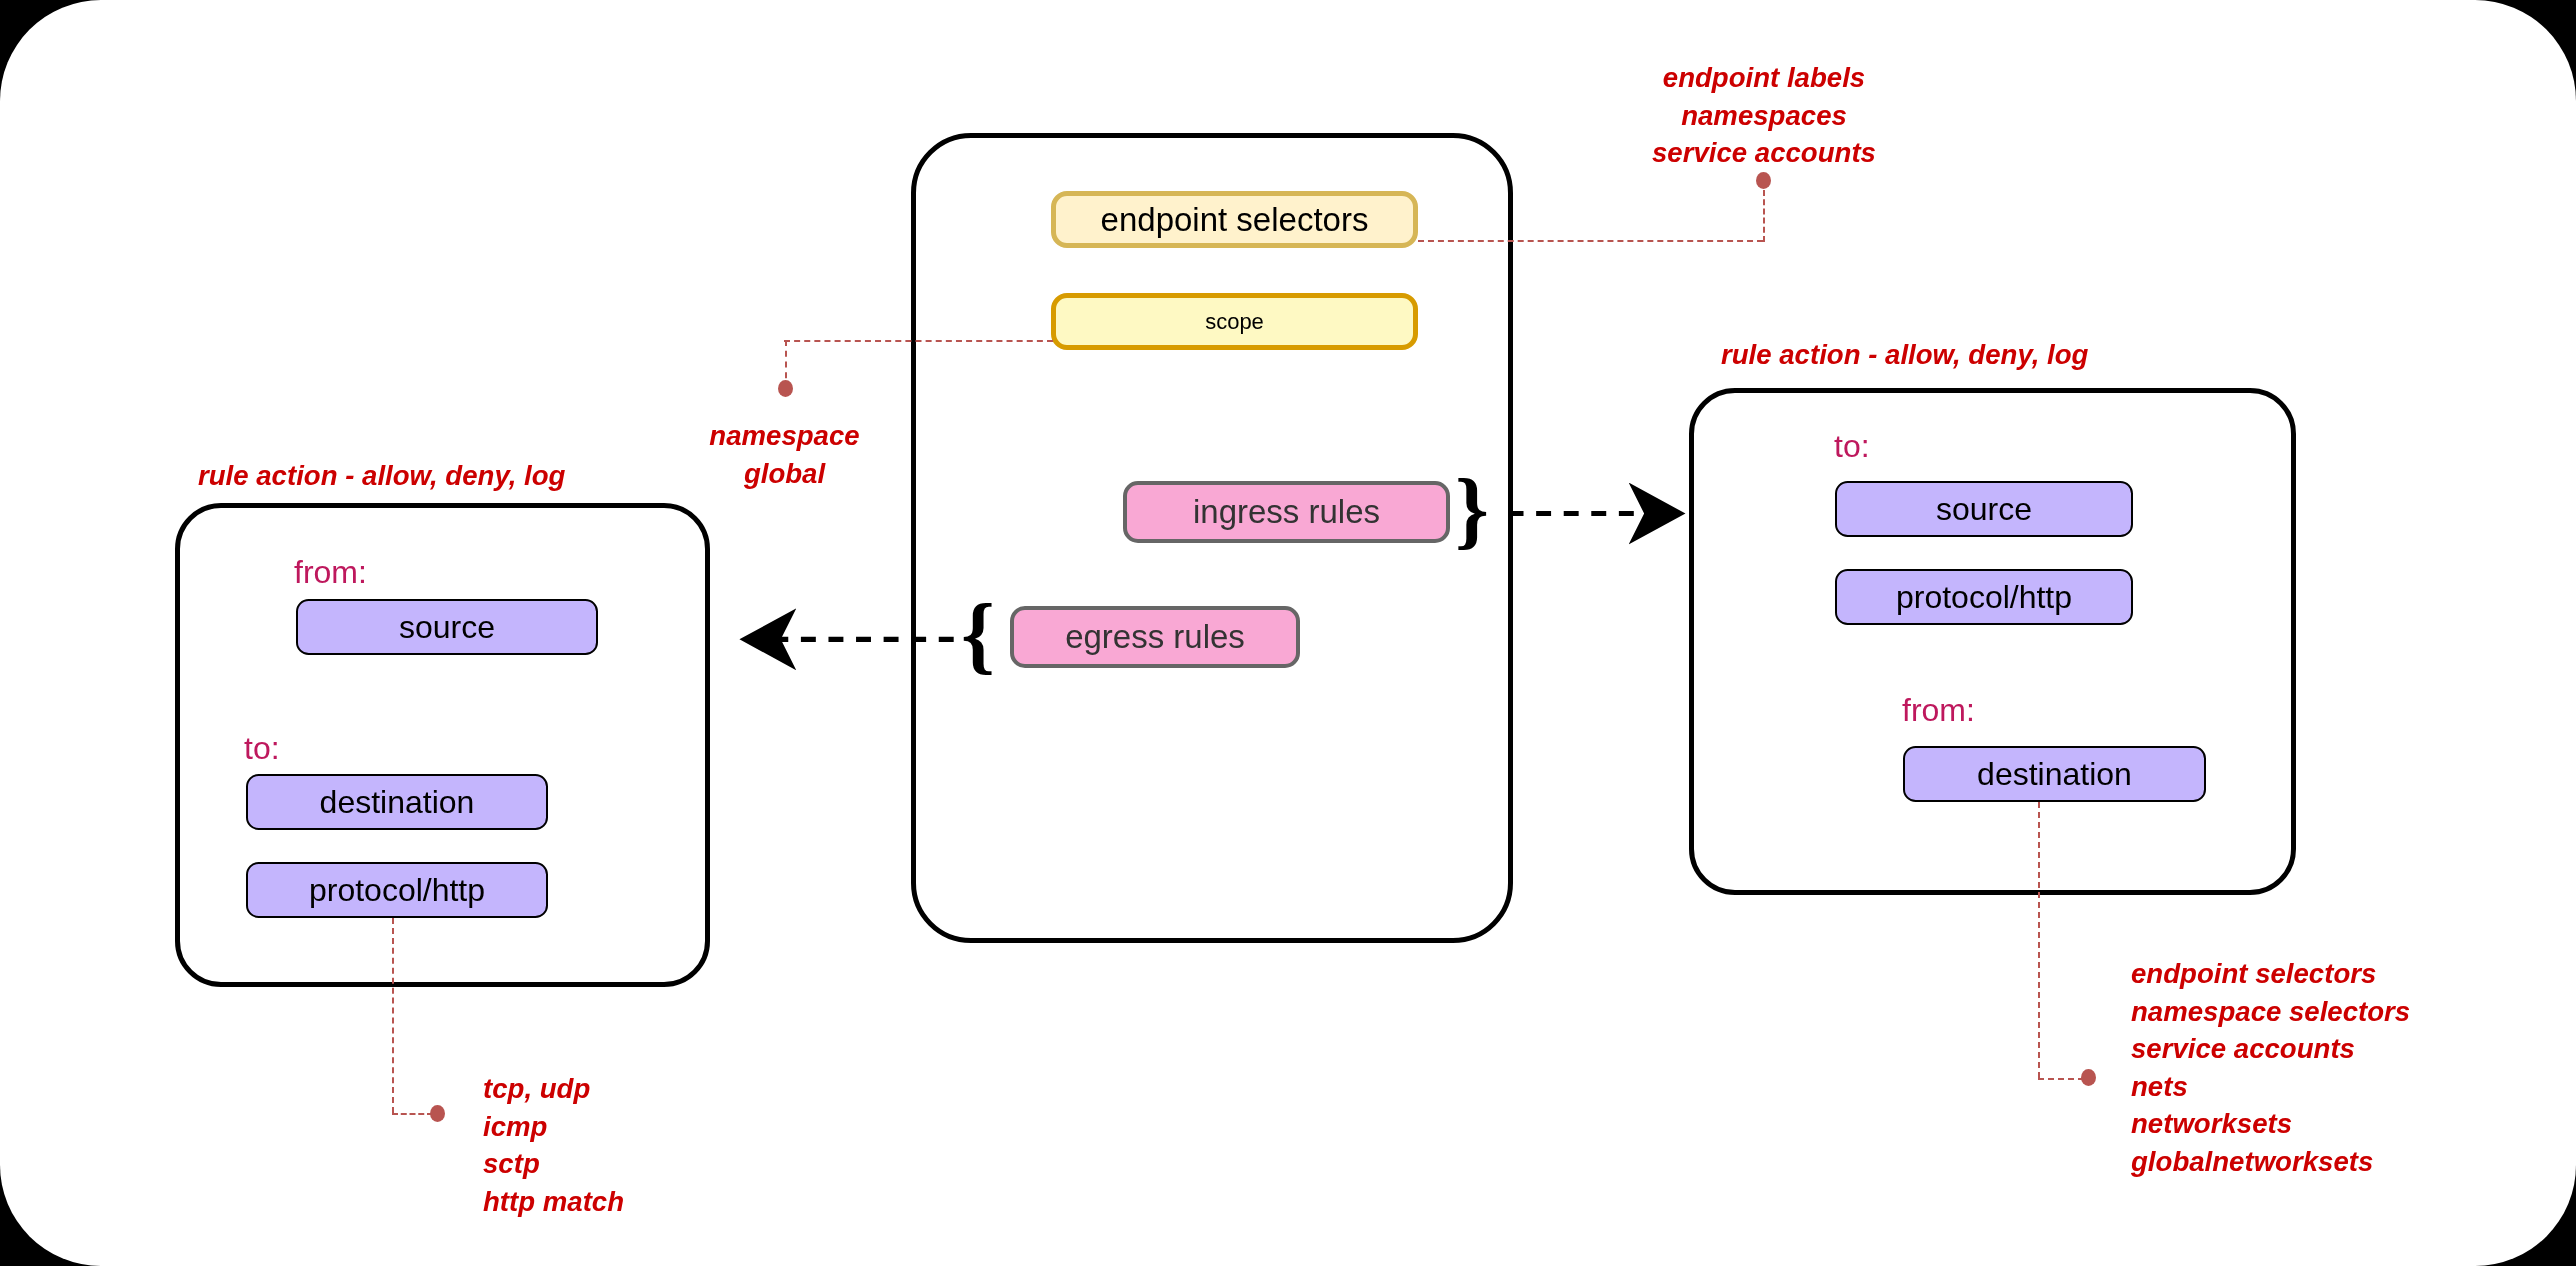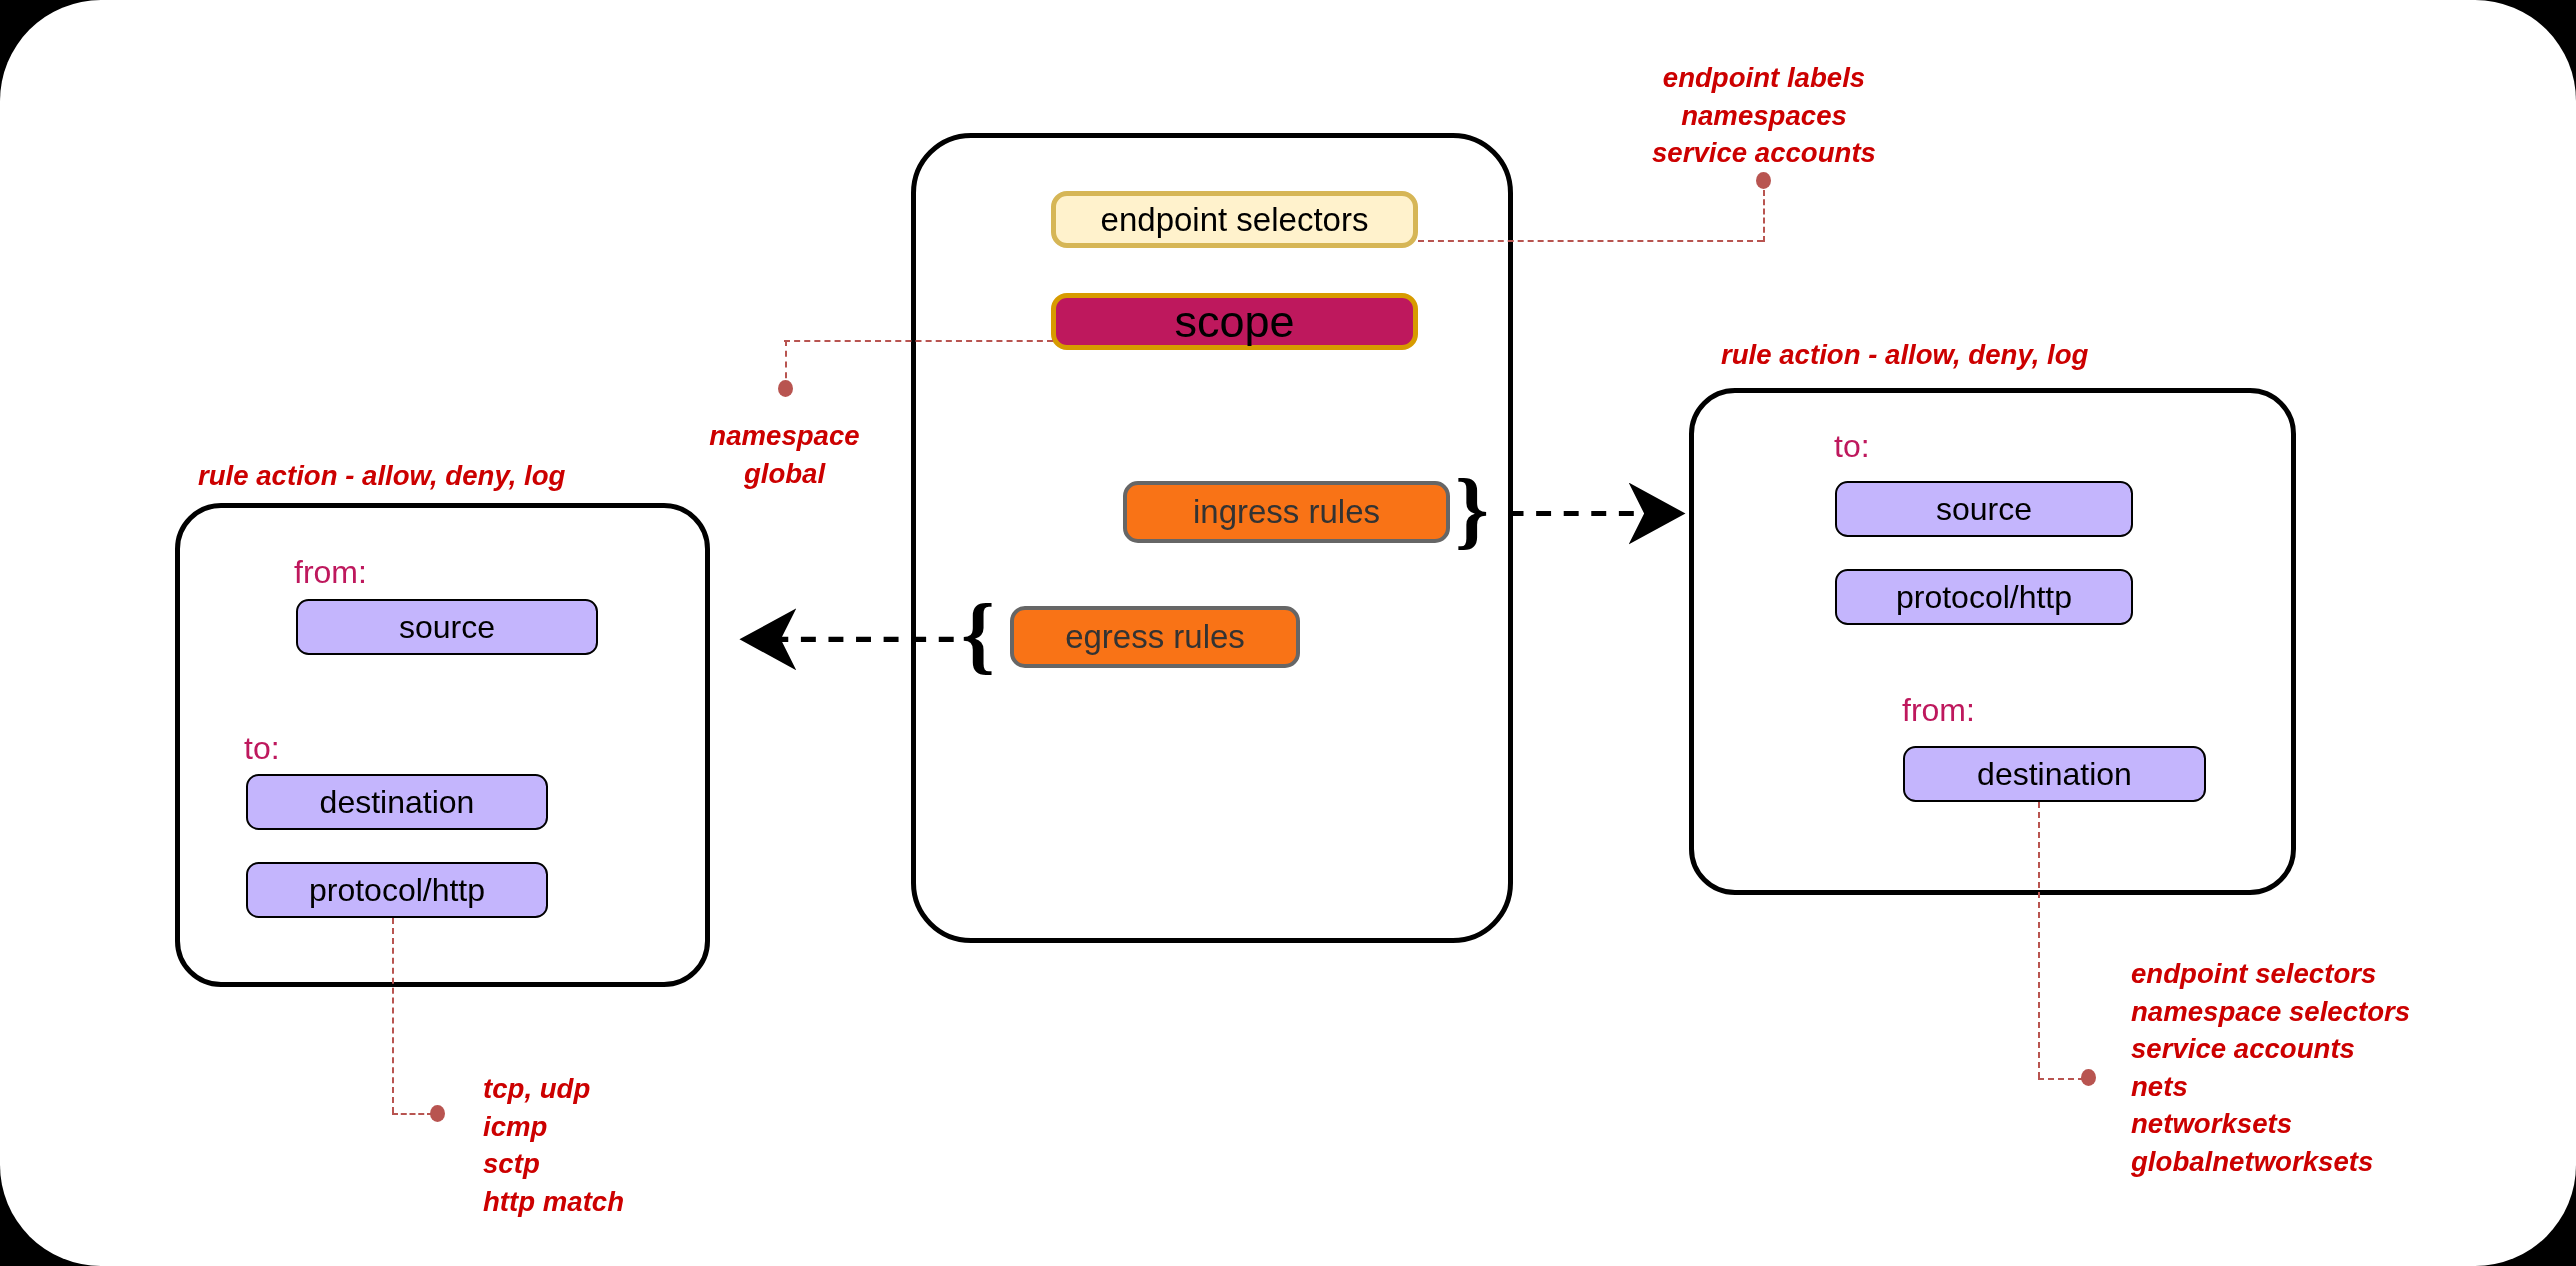--- a/index.html
+++ b/index.html
@@ -45,28 +45,28 @@
   }
   .pill-yellow{
     border:5.2px solid #d6b656;
     border-radius:16px;
     background:#fff2cc;
     font-size:33px;
   }
   .pill-orange{
     border:5.2px solid #d79b00;
     border-radius:16px;
-    background:#be185d;
-    font-size:45px;
+    background:#fef9c3;
+    font-size:22px;
     text-align:center;
   }
   .pill-gray{
     border:4.6px solid #666666;
     border-radius:15px;
-    background:#f97316;
+    background:#f9a8d4;
     font-size:33px;
     color:#333333;
   }
 
   .fieldlabel{
     position:absolute;
     font-size:32px;
     color:#be185d;
     white-space:nowrap;
   }

